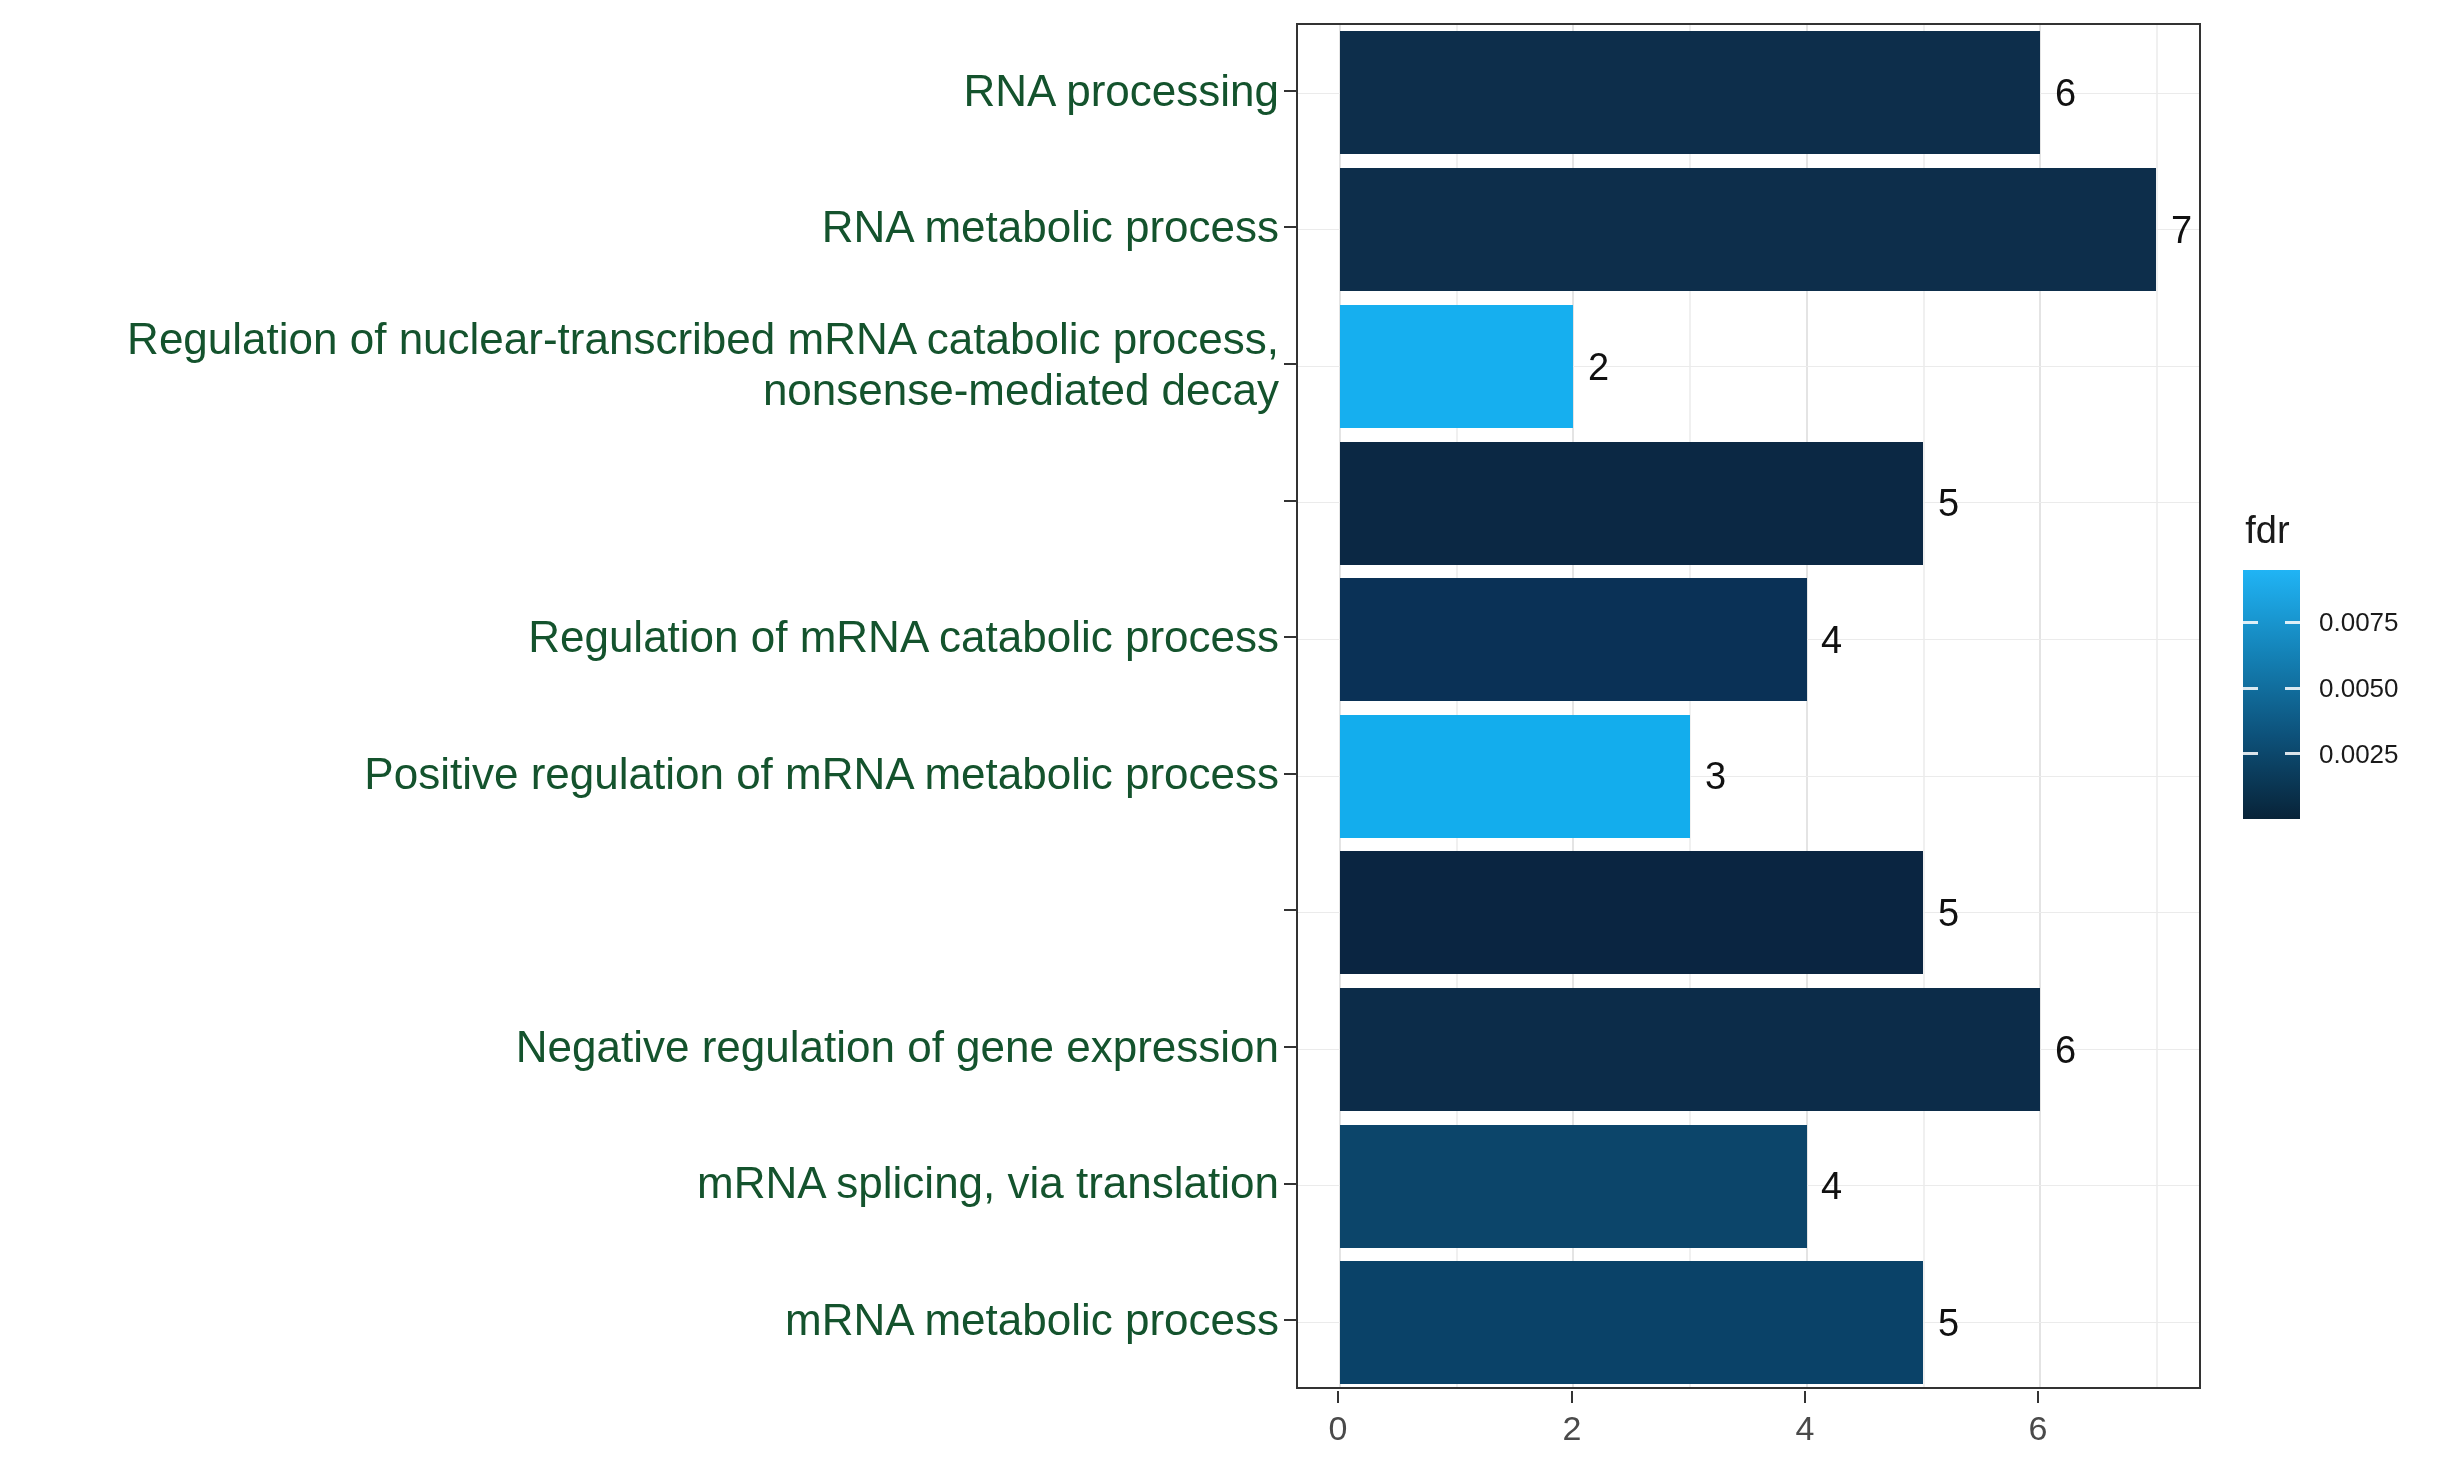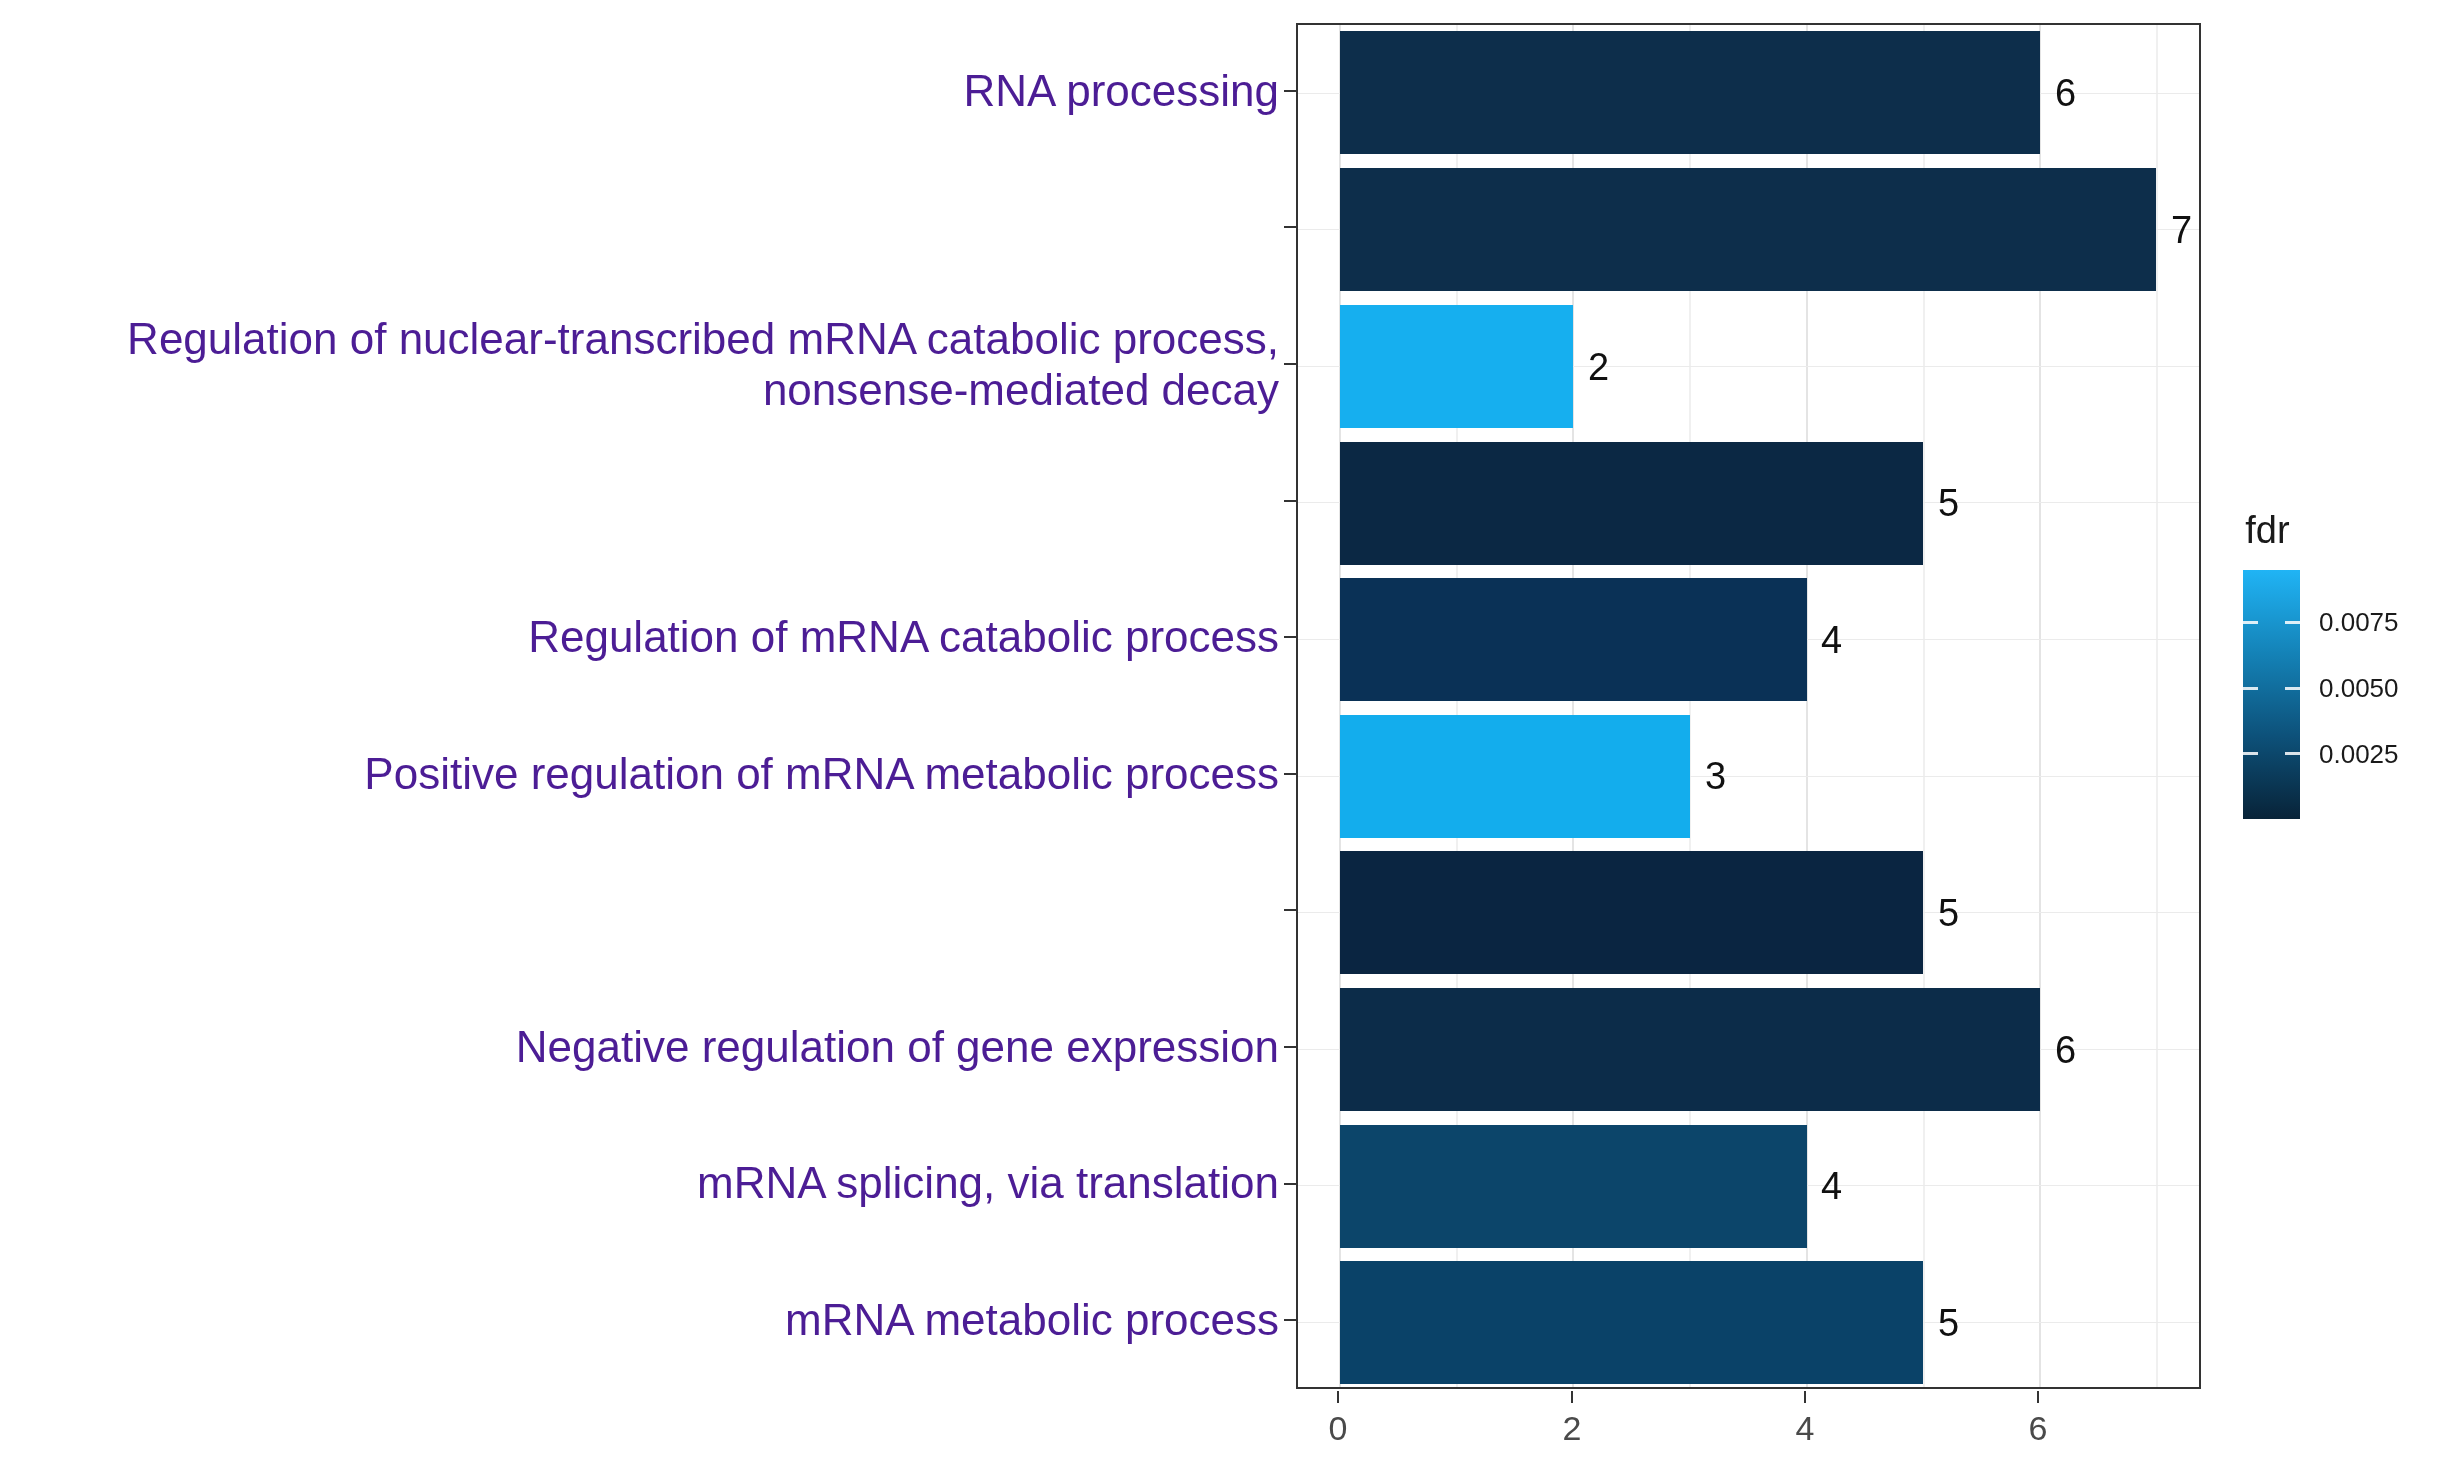--- a/index.html
+++ b/index.html
@@ -15,21 +15,21 @@
   .vgrid.major{width:2.2px;background:#e4e4e4;}
   .vgrid.minor{width:1.5px;background:#f0f0f0;}
   .hgrid{position:absolute;left:0;right:0;height:1.5px;background:#ebebeb;}
   .bar{position:absolute;}
   .val{
     position:absolute;color:#111111;font-size:38px;line-height:38px;
     white-space:nowrap;
   }
   .cat{
     position:absolute;left:0;width:1279px;display:flex;align-items:center;
-    justify-content:flex-end;text-align:right;color:#4c1d95;font-size:44px;
+    justify-content:flex-end;text-align:right;color:#14532d;font-size:44px;
     line-height:1.15;white-space:pre-line;
   }
   .ytick{position:absolute;width:11.7px;height:2.2px;background:#333333;}
   .xtick{position:absolute;width:2.2px;height:11.7px;background:#333333;}
   .xlab{
     position:absolute;color:#4a4a4a;font-size:34px;line-height:34px;
     transform:translateX(-50%);white-space:nowrap;
   }
   #legend{position:absolute;left:2243px;top:509px;}
   #legend-title{color:#1a1a1a;font-size:38px;line-height:42px;margin-left:2.2px;}
@@ -98,20 +98,21 @@
         <div class="ltick" style="left: 0px; top: 117px;"></div>
         <div class="ltick" style="left: 42px; top: 117px;"></div>
         <div class="llab" style="top: 118px;">0.0050</div>
         <div class="ltick" style="left: 0px; top: 182px;"></div>
         <div class="ltick" style="left: 42px; top: 182px;"></div>
         <div class="llab" style="top: 184px;">0.0025</div>
       </div>
   </div>
 <div class="cat" style="top: 22.6px; height: 137px;">RNA processing</div>
     <div class="ytick" style="left: 1284px; top: 90px;"></div>
+    <div class="cat" style="top: 159px; height: 137px;">RNA metabolic process</div>
     <div class="ytick" style="left: 1284px; top: 226px;"></div>
     <div class="cat" style="top: 296px; height: 137px;">Regulation of nuclear-transcribed mRNA catabolic process,
 nonsense-mediated decay</div>
     <div class="ytick" style="left: 1284px; top: 363px;"></div>
     <div class="ytick" style="left: 1284px; top: 500px;"></div>
     <div class="cat" style="top: 569px; height: 137px;">Regulation of mRNA catabolic process</div>
     <div class="ytick" style="left: 1284px; top: 636px;"></div>
     <div class="cat" style="top: 706px; height: 137px;">Positive regulation of mRNA metabolic process</div>
     <div class="ytick" style="left: 1284px; top: 773px;"></div>
     <div class="ytick" style="left: 1284px; top: 909px;"></div>

